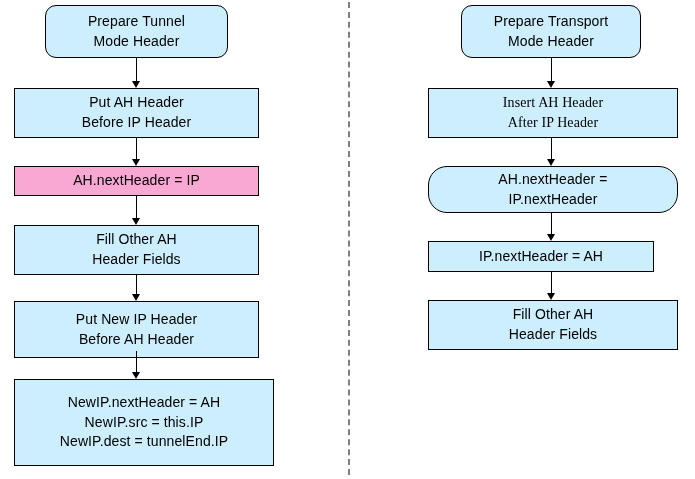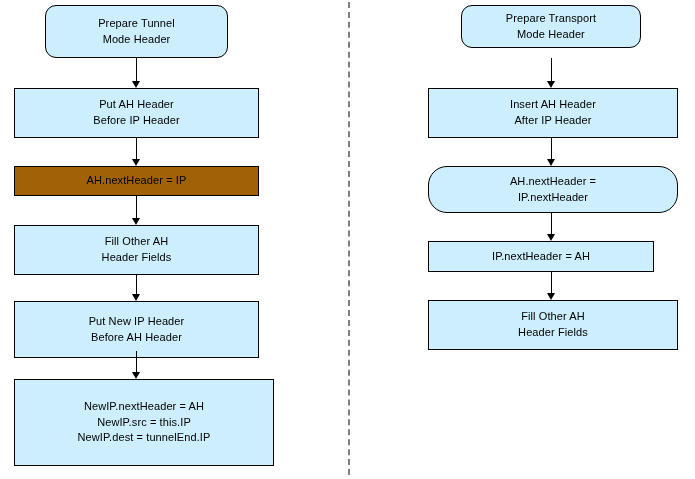--- a/index.html
+++ b/index.html
@@ -29,21 +29,21 @@
   .node {
     position: absolute;
     box-sizing: border-box;
     background: #cdeefc;
     border: 1.5px solid #000000;
     display: flex;
     align-items: center;
     justify-content: center;
     text-align: center;
     color: #000000;
-    font-size: 11px;
+    font-size: 14px;
     line-height: 1.42;
     letter-spacing: 0.1px;
     white-space: pre-line;
     font-family: "Liberation Sans", sans-serif;
   }
   .node.terminator {
     border-radius: 11px;
   }
   .conn {
     position: absolute;
@@ -62,31 +62,31 @@
 </head>
 <body>
 
 <div id="canvas" style="background: rgb(255, 255, 255);">
   <div class="divider" style="left: 348px; top: 2px; height: 473px; border-left-color: rgb(128, 128, 128);"></div>
   <div id="nodes-layer">
       <div class="node terminator" style="left: 45px; top: 5px; width: 183px; height: 53px; background: rgb(205, 238, 252); border-color: rgb(0, 0, 0);">Prepare Tunnel
 Mode Header</div>
       <div class="node" style="left: 14px; top: 88px; width: 245px; height: 50px; background: rgb(205, 238, 252); border-color: rgb(0, 0, 0);">Put AH Header
 Before IP Header</div>
-      <div class="node" style="left: 14px; top: 166px; width: 245px; height: 30px; background: #a16207; border-color: rgb(0, 0, 0);">AH.nextHeader = IP</div>
+      <div class="node" style="left: 14px; top: 166px; width: 245px; height: 30px; background: #f9a8d4; border-color: rgb(0, 0, 0);">AH.nextHeader = IP</div>
       <div class="node" style="left: 14px; top: 225px; width: 245px; height: 50px; background: rgb(205, 238, 252); border-color: rgb(0, 0, 0);">Fill Other AH
 Header Fields</div>
       <div class="node" style="left: 14px; top: 301px; width: 245px; height: 57px; background: rgb(205, 238, 252); border-color: rgb(0, 0, 0);">Put New IP Header
 Before AH Header</div>
       <div class="node" style="left: 14px; top: 379px; width: 260px; height: 87px; background: rgb(205, 238, 252); border-color: rgb(0, 0, 0);">NewIP.nextHeader = AH
 NewIP.src = this.IP
 NewIP.dest = tunnelEnd.IP</div>
-      <div class="node terminator" style="left: 461px; top: 5px; width: 180px; height: 43px; background: rgb(205, 238, 252); border-color: rgb(0, 0, 0);">Prepare Transport
+      <div class="node terminator" style="left: 461px; top: 5px; width: 180px; height: 53px; background: rgb(205, 238, 252); border-color: rgb(0, 0, 0);">Prepare Transport
 Mode Header</div>
-      <div class="node" style="left: 428px; top: 88px; width: 250px; height: 50px; background: rgb(205, 238, 252); border-color: rgb(0, 0, 0);">Insert AH Header
+      <div class="node" style="left: 428px; top: 88px; width: 250px; height: 50px; background: rgb(205, 238, 252); border-color: rgb(0, 0, 0); font-family: Liberation Serif, serif;">Insert AH Header
 After IP Header</div>
       <div class="node" style="left: 428px; top: 166px; width: 250px; height: 47px; background: rgb(205, 238, 252); border-color: rgb(0, 0, 0); border-radius: 19px;">AH.nextHeader =
 IP.nextHeader</div>
       <div class="node" style="left: 428px; top: 241px; width: 226px; height: 31px; background: rgb(205, 238, 252); border-color: rgb(0, 0, 0);">IP.nextHeader = AH</div>
       <div class="node" style="left: 428px; top: 300px; width: 250px; height: 50px; background: rgb(205, 238, 252); border-color: rgb(0, 0, 0);">Fill Other AH
 Header Fields</div>
     </div>
   <div id="connectors-layer">
       <div class="conn" style="left: 136px; top: 58px; height: 24px; border-left-color: rgb(0, 0, 0);"></div>
       <div class="arrowhead" style="left: 132px; top: 81px; border-top-color: rgb(0, 0, 0);"></div>

